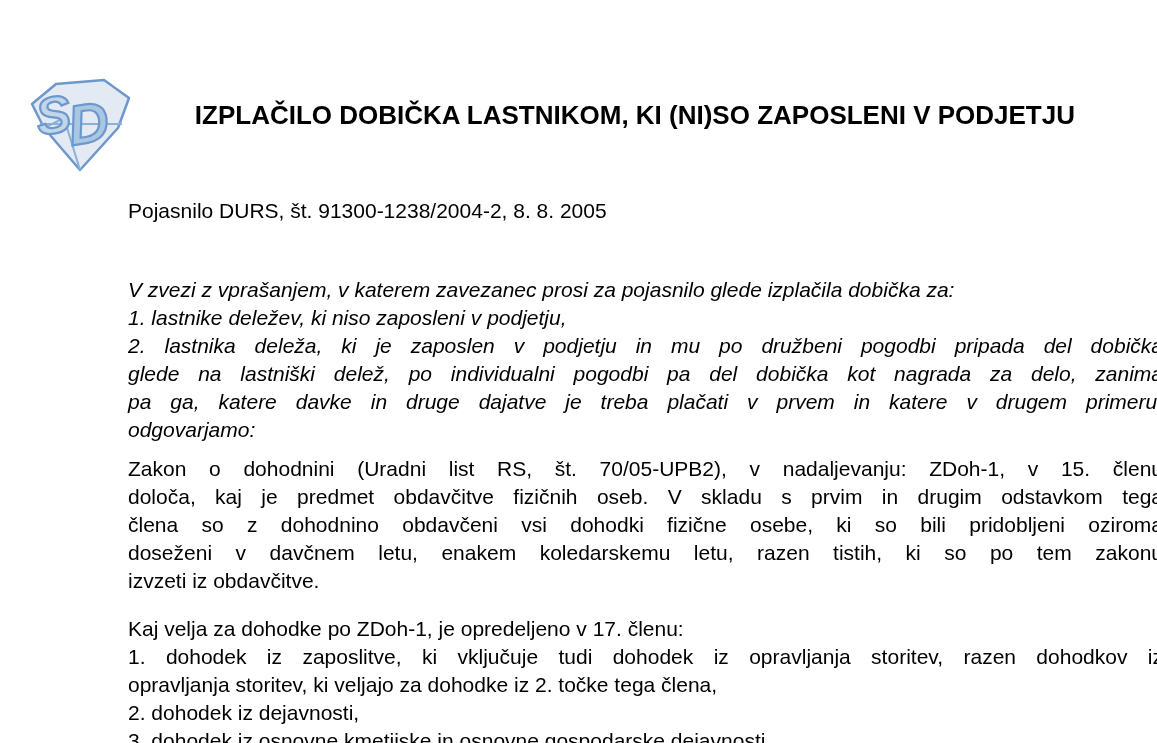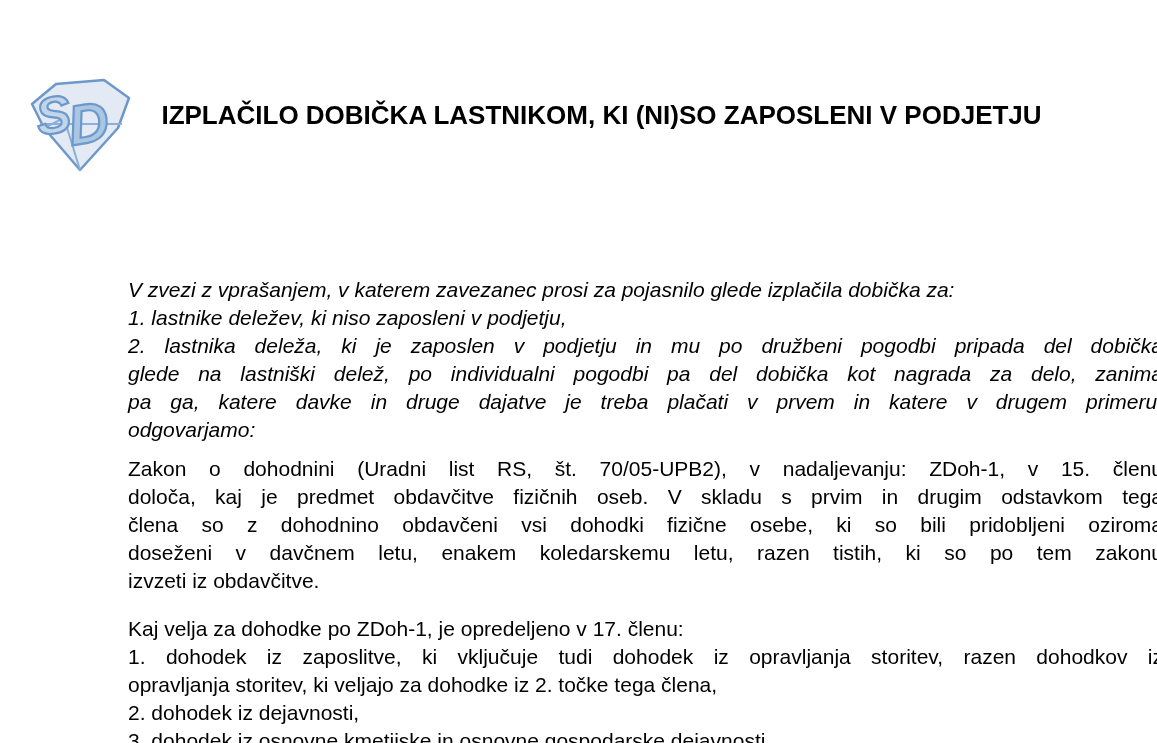--- a/index.html
+++ b/index.html
@@ -22,21 +22,21 @@
     width: 108px;
     height: 96px;
   }
 
   .title {
     position: absolute;
     left: 128px;
     top: 99px;
     width: 947px;
     margin: 0;
-    text-align: center;
+    text-align: right;
     font-weight: bold;
     font-size: 26px;
     line-height: 33px;
     color: #000000;
   }
   .title .title-line { white-space: nowrap; }
 
   .reference {
     position: absolute;
     left: 128px;
@@ -83,20 +83,21 @@
     <path d="M14,46 L96,46" stroke="#8db0d8" stroke-width="2" fill="none"></path>
     <path d="M18,50 L38,40 L54,92" stroke="#8db0d8" stroke-width="2" fill="none"></path>
     <text x="10" y="54" font-family="'Liberation Sans', sans-serif" font-size="52" font-weight="bold" font-style="italic" fill="#c3d5e9" stroke="#6d98cc" stroke-width="2.2" transform="rotate(-9 34 36)">S</text>
     <text x="42" y="64" font-family="'Liberation Sans', sans-serif" font-size="56" font-weight="bold" font-style="italic" fill="#a9c6e3" stroke="#6d98cc" stroke-width="2.2" transform="rotate(-9 66 44)">D</text>
   </svg>
 
   <h1 class="title">
     <div class="title-line">IZPLAČILO DOBIČKA LASTNIKOM, KI (NI)SO ZAPOSLENI V PODJETJU</div>
   </h1>
 
+  <p class="reference">Pojasnilo DURS, št. 91300-1238/2004-2, 8. 8. 2005</p>
 
   <div class="body-text">
       <div class="para italic">
         <div class="line left">V zvezi z vprašanjem, v katerem zavezanec prosi za pojasnilo glede izplačila dobička za:</div>
         <div class="line left">1. lastnike deležev, ki niso zaposleni v podjetju,</div>
         <div class="line">2. lastnika deleža, ki je zaposlen v podjetju in mu po družbeni pogodbi pripada del dobička</div>
         <div class="line">glede na lastniški delež, po individualni pogodbi pa del dobička kot nagrada za delo, zanima</div>
         <div class="line">pa ga, katere davke in druge dajatve je treba plačati v prvem in katere v drugem primeru,</div>
         <div class="line left">odgovarjamo:</div>
       </div>

